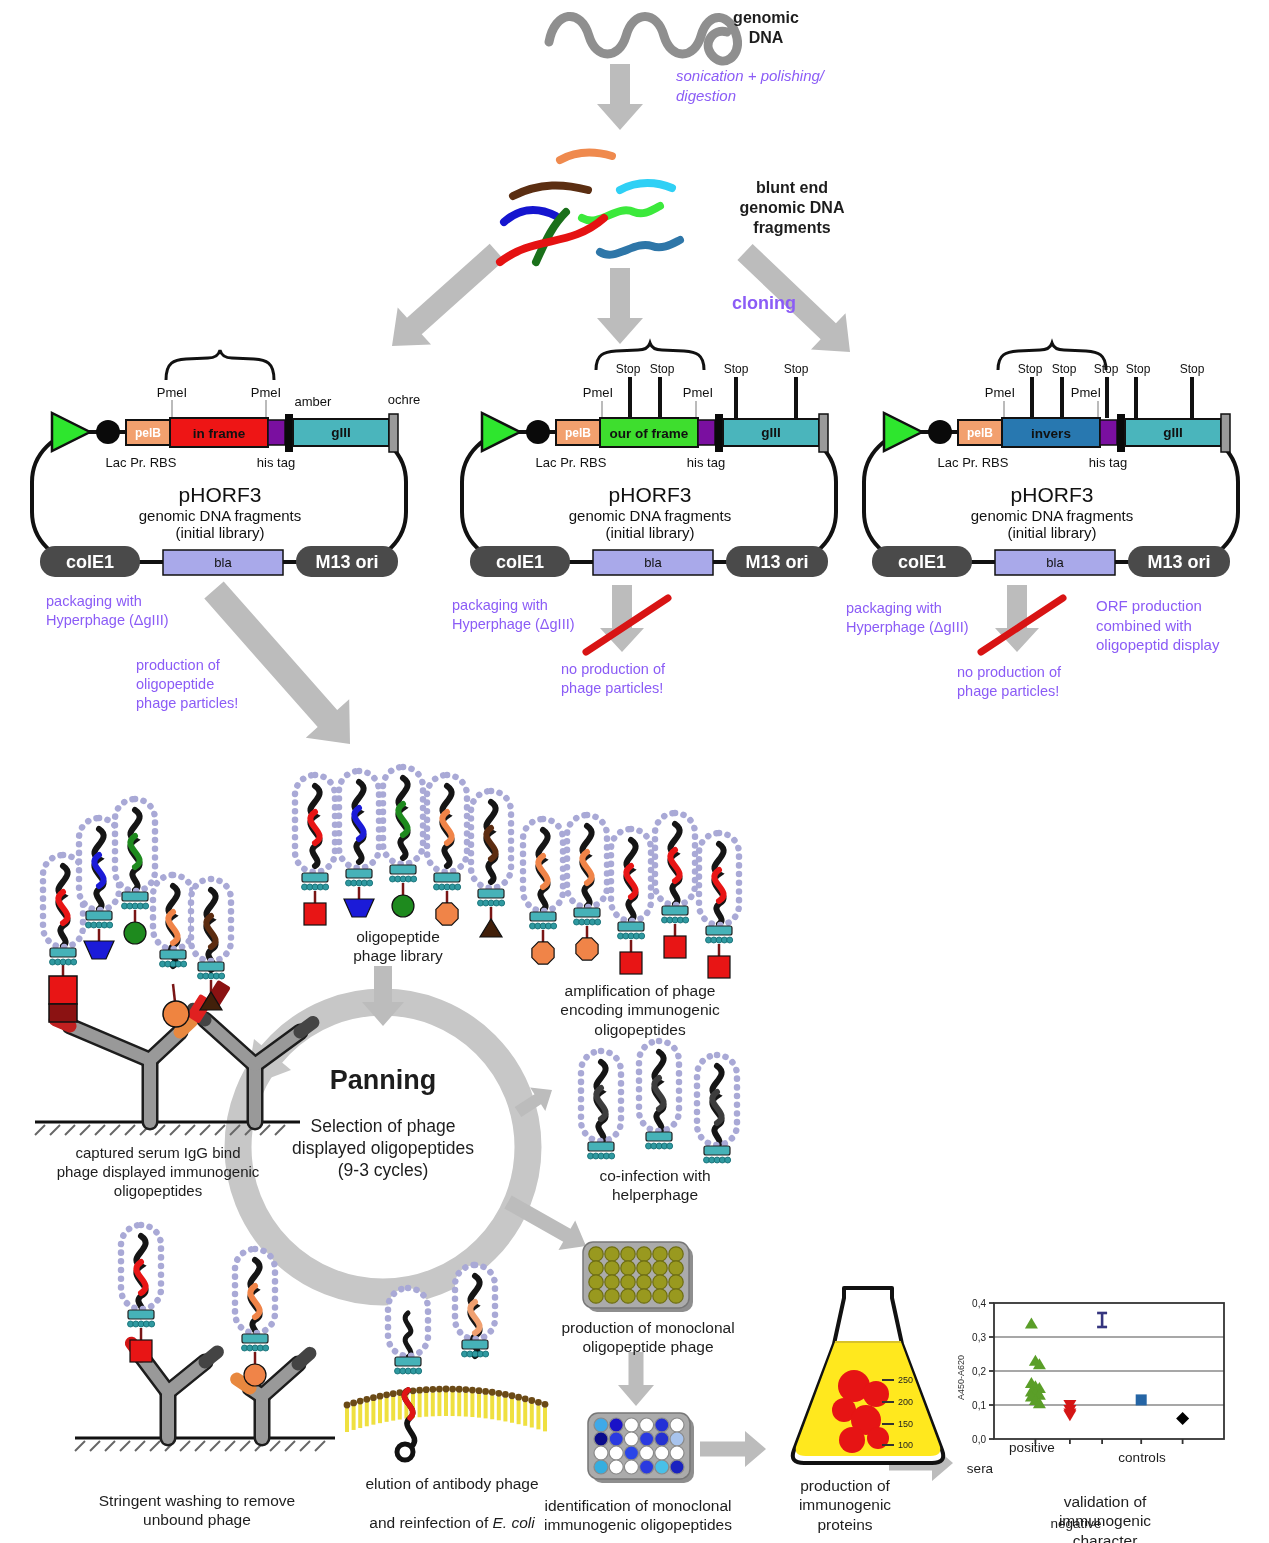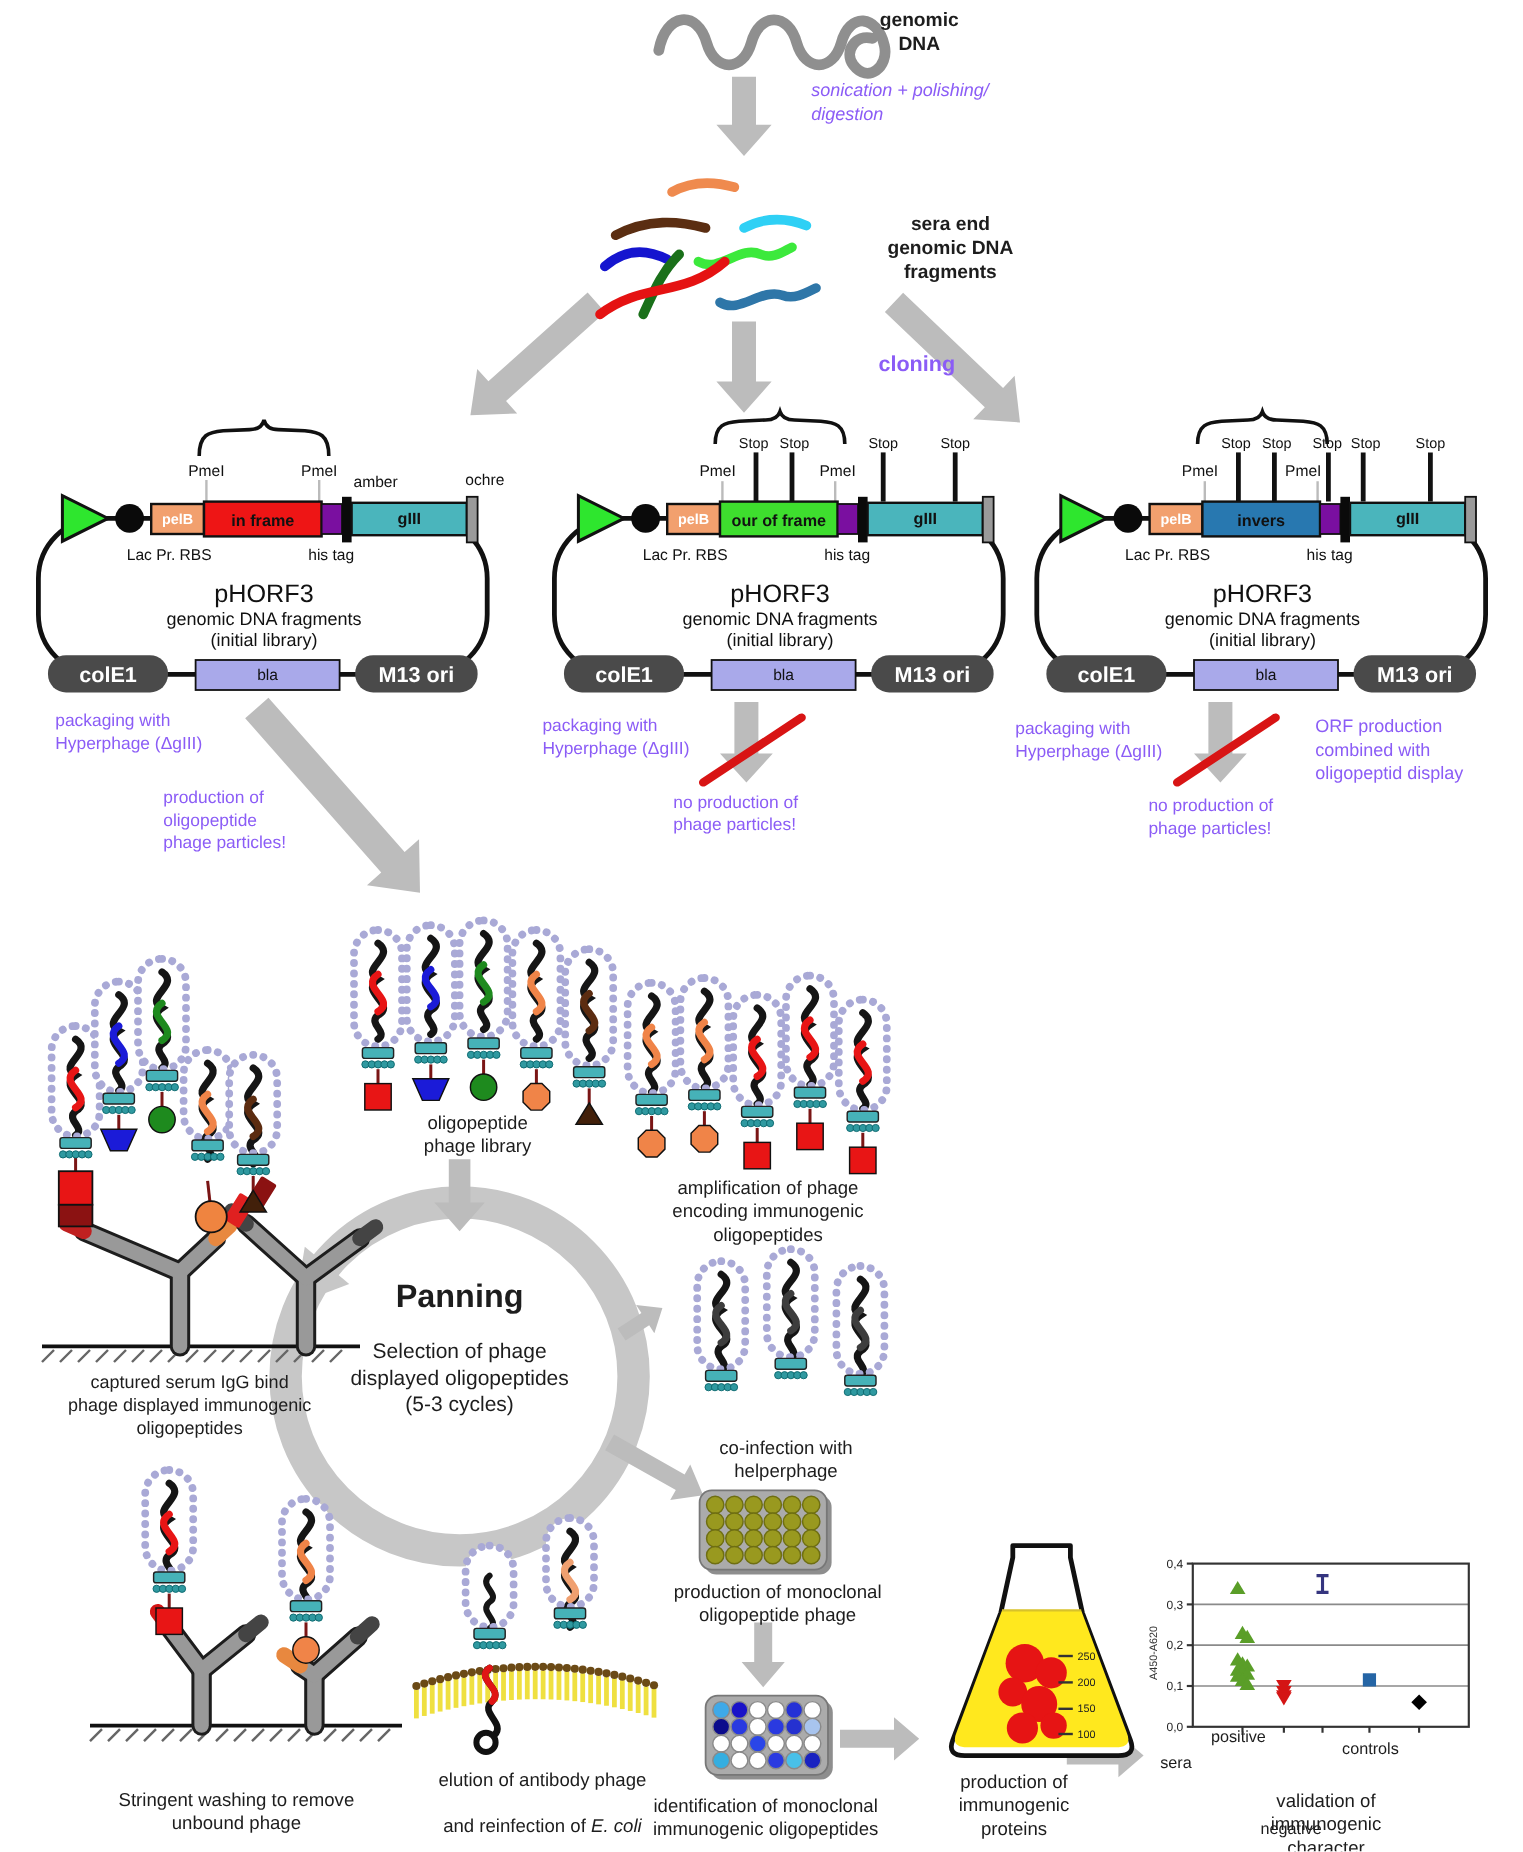--- a/index.html
+++ b/index.html
@@ -756,21 +756,21 @@
       <line x1="145.1" y1="34.000000000000014" x2="155.1" y2="34.000000000000014" stroke="#35357f" stroke-width="2.6"></line>
       <rect x="183.70000000000002" y="101.4" width="11" height="11" fill="#2565a5"></rect>
       <polygon points="230.6,119.1 237.1,125.6 230.6,132.1 224.1,125.6" fill="#000000"></polygon>
     </svg>
   <div class="ylab" style="left:956px;top:1400px">A450-A620</div>
 
   <div class="lbl bold" style="left:766px;top:8px;font-size:16px">genomic
 DNA</div>
   <div class="lbl-l italic" style="left:676px;top:66px;font-size:15px">sonication + polishing/
 digestion</div>
-  <div class="lbl bold" style="left:792px;top:178px;font-size:16px">sera end
+  <div class="lbl bold" style="left:792px;top:178px;font-size:16px">blunt end
 genomic DNA
 fragments</div>
   <div class="lbl-l bold" style="left:732px;top:292px;font-size:18px">cloning</div>
 
   <div class="lbl-l" style="left:46px;top:592px">packaging with
 Hyperphage (ΔgIII)</div>
   <div class="lbl-l" style="left:136px;top:656px">production of
 oligopeptide
 phage particles!</div>
   <div class="lbl-l" style="left:452px;top:596px">packaging with
@@ -783,26 +783,26 @@
 phage particles!</div>
   <div class="lbl-l" style="left:1096px;top:596px;font-size:15px">ORF production
 combined with
 oligopeptid display</div>
 
   <div class="lbl" style="left:398px;top:927px">oligopeptide
 phage library</div>
   <div class="lbl" style="left:640px;top:981px">amplification of phage
 encoding immunogenic
 oligopeptides</div>
-  <div class="lbl" style="left:655px;top:1198px">co-infection with
+  <div class="lbl" style="left:655px;top:1166px">co-infection with
 helperphage</div>
   <div class="lbl bold big" style="left:383px;top:1064px">Panning</div>
   <div class="lbl sub" style="left:383px;top:1116px">Selection of phage
 displayed oligopeptides
-(5-3 cycles)</div>
+(9-3 cycles)</div>
   <div class="lbl" style="left:158px;top:1144px;font-size:15px">captured serum IgG bind
 phage displayed immunogenic
 oligopeptides</div>
 
   <div class="lbl" style="left:197px;top:1491px">Stringent washing to remove
 unbound phage</div>
   <div class="lbl" style="left:452px;top:1455px">
     <div>elution of antibody phage</div>
     <div><span>and reinfection of </span><span class="italic">E. coli</span></div>
   </div>

